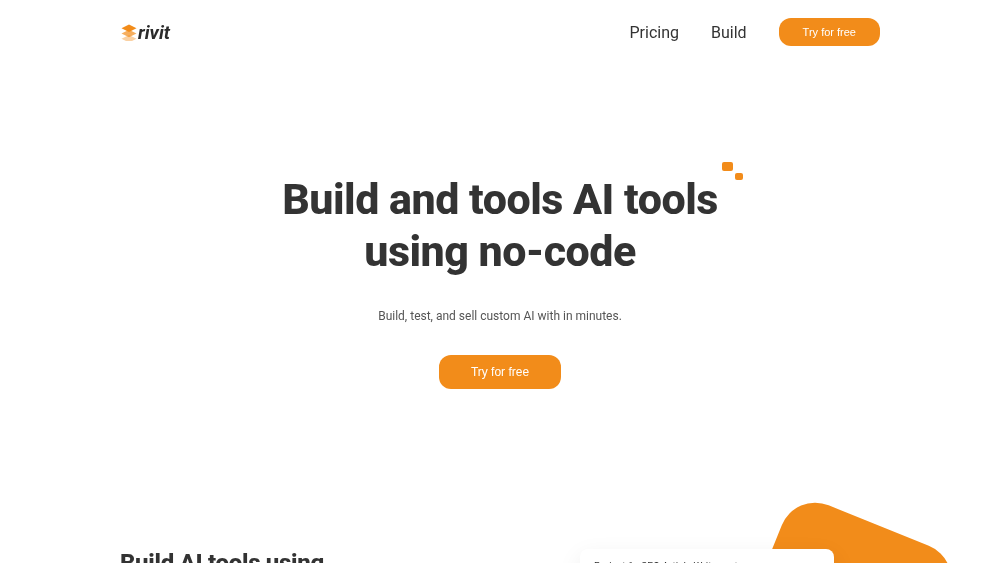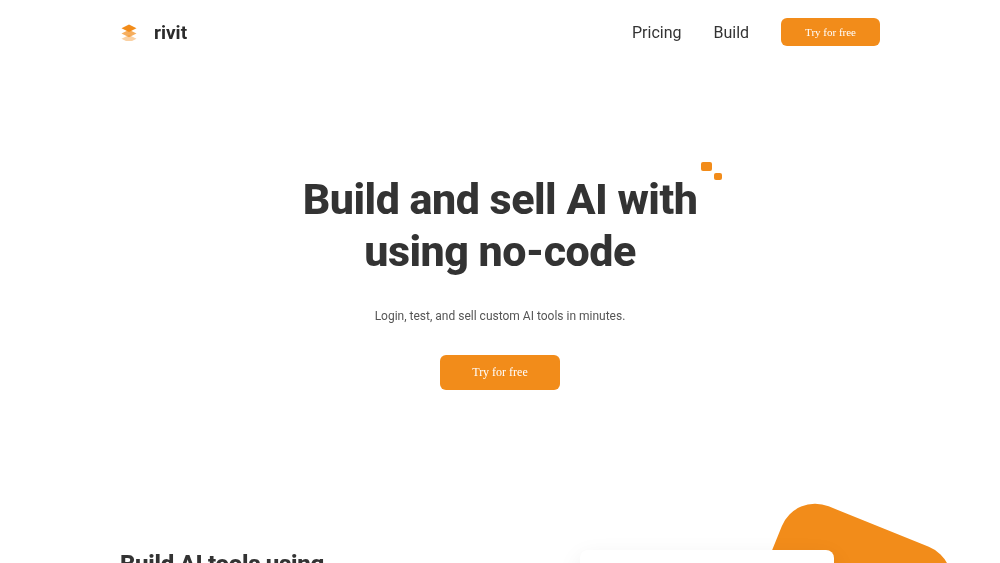--- a/index.html
+++ b/index.html
@@ -19,21 +19,22 @@
       display: flex;
       align-items: center;
       justify-content: space-between;
       padding: 18px 0;
       max-width: 760px;
       margin: 0 auto;
     }
     .logo {
       display: flex;
       align-items: center;
-      gap: 16px;
+      gap: 0;
+      font-style: italic;
     }
     .logo-icon {
       width: 18px;
       height: 18px;
       position: relative;
     }
     .logo-text {
       font-size: 19px;
       font-weight: 700;
       color: #2b2b2b;
@@ -47,25 +48,24 @@
       font-size: 16px;
       color: #333;
       text-decoration: none;
       cursor: pointer;
     }
     .btn-primary {
       background: #f28c1a;
       color: #fff;
       border: none;
       padding: 8px 24px;
-      border-radius: 6px;
+      border-radius: 12px;
       font-size: 11px;
       font-weight: 500;
       cursor: pointer;
-      font-family: Liberation Serif, serif;
     }
     .hero {
       text-align: center;
       margin-top: 110px;
       position: relative;
     }
     .hero-title {
       font-size: 43px;
       font-weight: 800;
       color: #333333;
@@ -181,29 +181,29 @@
   </div>
   <nav class="nav">
     <a class="nav-link">Pricing</a>
     <a class="nav-link">Build</a>
     <button class="btn-primary">Try for free</button>
   </nav>
 </header>
 
 <section class="hero">
   <h1 class="hero-title">
-    <span>Build and sell AI with</span>
+    <span>Build and tools AI tools</span>
     <span class="accent-squares">
       <span class="accent-sq1"></span>
       <span class="accent-sq2"></span>
     </span>
     <br>
     <span>using no-code</span>
   </h1>
-  <p class="hero-subtitle">Login, test, and sell custom AI tools in minutes.</p>
+  <p class="hero-subtitle">Build, test, and sell custom AI with in minutes.</p>
   <div class="hero-cta">
     <button class="btn-primary">Try for free</button>
   </div>
 </section>
 
 <section class="section2">
   <h2 class="section2-title">
     <span>Build AI tools using</span><br>
     
   </h2>

